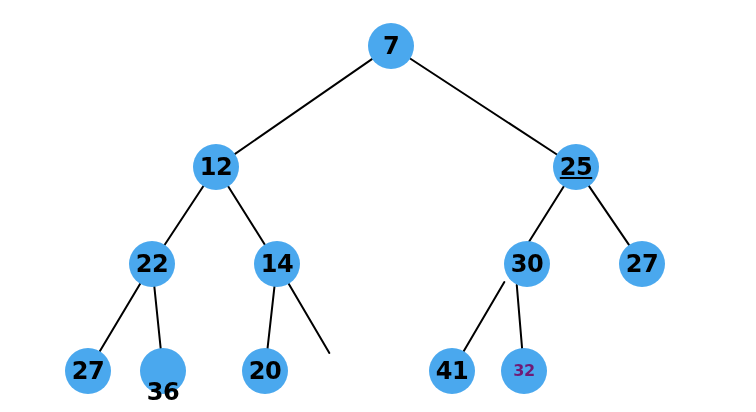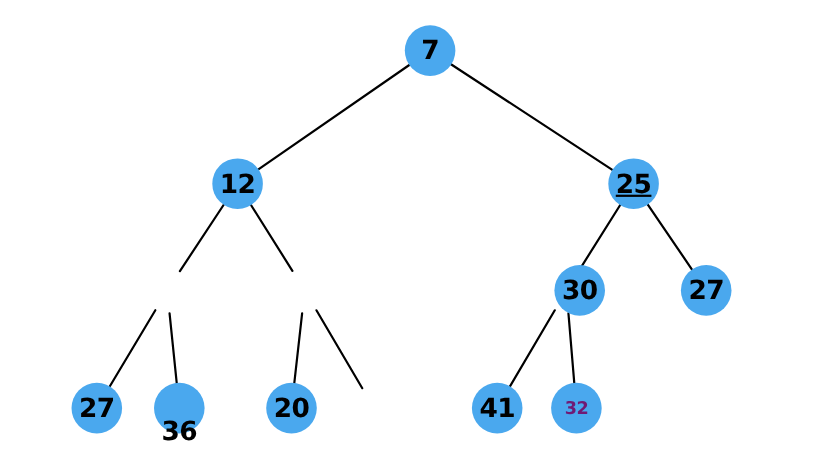--- a/index.html
+++ b/index.html
@@ -69,20 +69,26 @@
   <div id="node-layer">
       <div class="tree-node" style="left: 368px; top: 23px; width: 46px; height: 46px; background: rgb(74, 168, 238);">
         <span class="node-label" style="font-size: 24px; color: rgb(0, 0, 0);">7</span>
       </div>
       <div class="tree-node" style="left: 193px; top: 144px; width: 46px; height: 46px; background: rgb(74, 168, 238); align-items: center;">
         <span class="node-label" style="font-size: 24px; color: rgb(0, 0, 0);">12</span>
       </div>
       <div class="tree-node" style="left: 553px; top: 144px; width: 46px; height: 46px; background: rgb(74, 168, 238);">
         <span class="node-label" style="font-size: 24px; color: rgb(0, 0, 0); text-decoration: underline;">25</span>
       </div>
+      <div class="tree-node" style="left: 129px; top: 241px; width: 46px; height: 46px; background: rgb(74, 168, 238);">
+        <span class="node-label" style="font-size: 24px; color: rgb(0, 0, 0);">22</span>
+      </div>
+      <div class="tree-node" style="left: 254px; top: 241px; width: 46px; height: 46px; background: rgb(74, 168, 238);">
+        <span class="node-label" style="font-size: 24px; color: rgb(0, 0, 0);">14</span>
+      </div>
       <div class="tree-node" style="left: 504px; top: 241px; width: 46px; height: 46px; background: rgb(74, 168, 238);">
         <span class="node-label" style="font-size: 24px; color: rgb(0, 0, 0);">30</span>
       </div>
       <div class="tree-node" style="left: 619px; top: 241px; width: 46px; height: 46px; background: rgb(74, 168, 238);">
         <span class="node-label" style="font-size: 24px; color: rgb(0, 0, 0);">27</span>
       </div>
       <div class="tree-node" style="left: 65px; top: 348px; width: 46px; height: 46px; background: rgb(74, 168, 238);">
         <span class="node-label" style="font-size: 24px; color: rgb(0, 0, 0);">27</span>
       </div>
       <div class="tree-node" style="left: 140px; top: 348px; width: 46px; height: 46px; background: rgb(74, 168, 238);">

